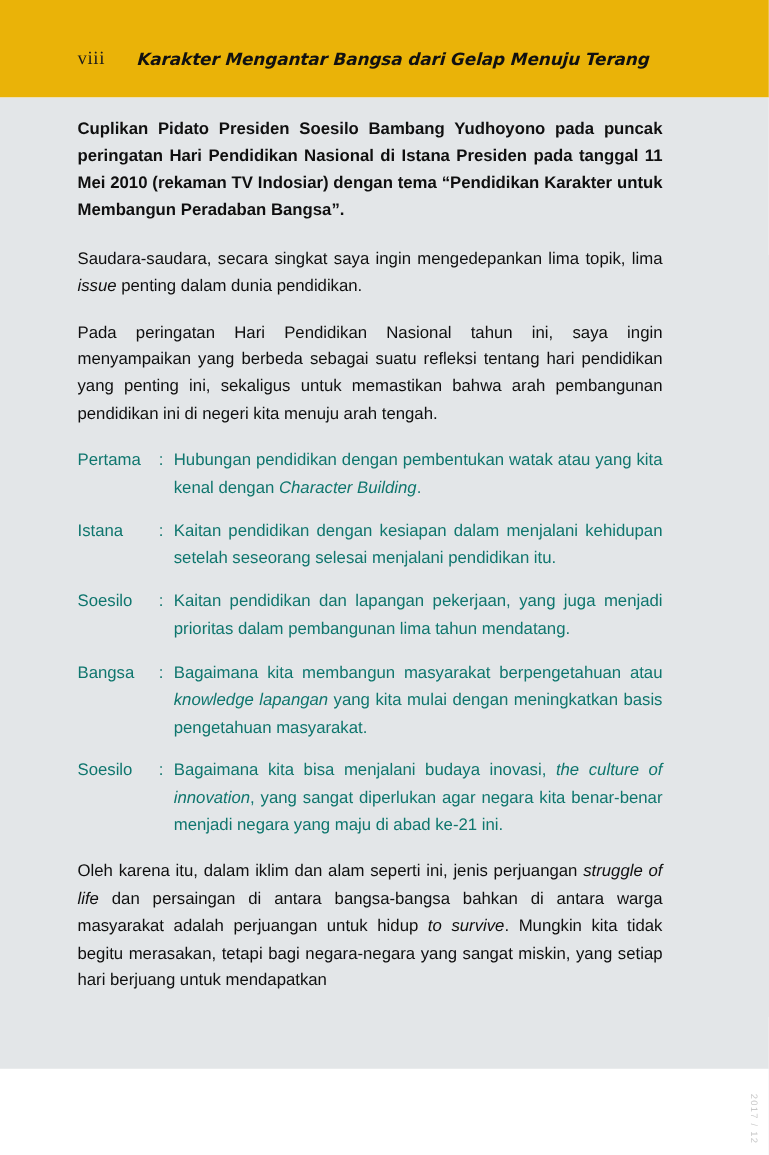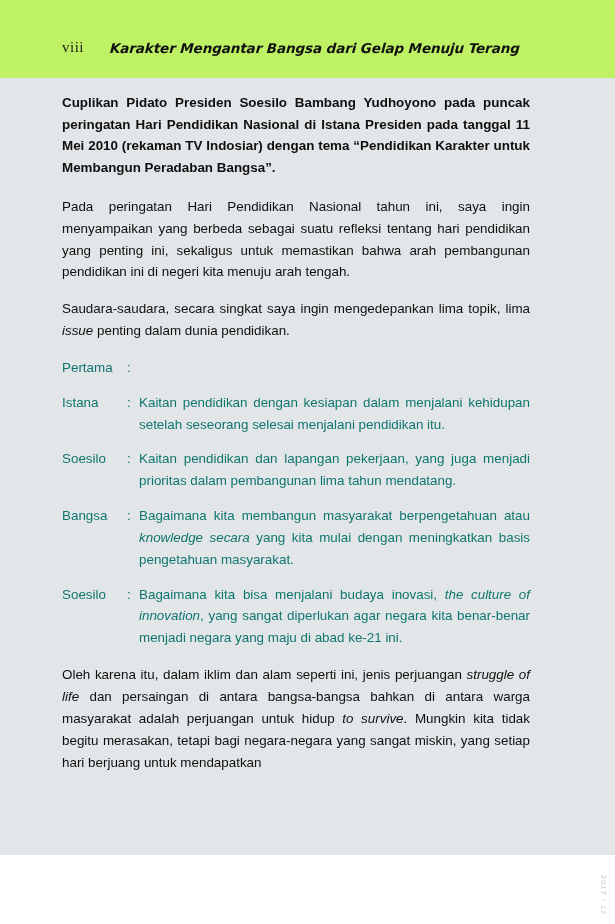--- a/index.html
+++ b/index.html
@@ -15,21 +15,21 @@
     position: relative;
   }
 
   
   .page-header {
     position: absolute;
     top: 0;
     left: 0;
     width: 615px;
     height: 78px;
-    background: #bef264;
+    background: #eab308;
     display: flex;
     align-items: flex-end;
     box-sizing: border-box;
     padding-left: 62px;
     padding-bottom: 22px;
   }
   .folio {
     font-family: "Liberation Serif", serif;
     font-size: 15px;
     color: #1b1b1b;
@@ -137,47 +137,48 @@
 <div class="page-header">
   <span class="folio">viii</span>
   <span class="running-title">Karakter Mengantar Bangsa dari Gelap Menuju Terang</span>
 </div>
 
 <div class="content-band">
   <div class="text-column">
 
     <p class="lead"><span>Cuplikan Pidato Presiden Soesilo Bambang Yudhoyono pada puncak peringatan Hari Pendidikan Nasional di Istana Presiden pada tanggal 11 Mei 2010 (rekaman TV Indosiar) dengan tema </span><span>“Pendidikan Karakter untuk Membangun Peradaban Bangsa”.</span></p>
 
+    <p><span>Saudara-saudara, secara singkat saya ingin mengedepankan lima topik, lima </span><i>issue</i><span> penting dalam dunia pendidikan.</span></p>
+
     <p>Pada peringatan Hari Pendidikan Nasional tahun ini, saya ingin menyampaikan yang berbeda sebagai suatu refleksi tentang hari pendidikan yang penting ini, sekaligus untuk memastikan bahwa arah pembangunan pendidikan ini di negeri kita menuju arah tengah.</p>
-
-    <p><span>Saudara-saudara, secara singkat saya ingin mengedepankan lima topik, lima </span><i>issue</i><span> penting dalam dunia pendidikan.</span></p>
 
     <div class="topic-list">
 
       <div class="topic-row">
         <span class="topic-label">Pertama</span>
         <span class="topic-colon">:</span>
+        <span class="topic-body"><span>Hubungan pendidikan dengan pembentukan watak atau yang kita kenal dengan </span><i>Character Building</i><span>.</span></span>
       </div>
 
       <div class="topic-row">
         <span class="topic-label">Istana</span>
         <span class="topic-colon">:</span>
         <span class="topic-body"><span>Kaitan pendidikan dengan kesiapan dalam menjalani kehidupan setelah seseorang selesai menjalani pendidikan itu.</span><i></i><span></span></span>
       </div>
 
       <div class="topic-row">
         <span class="topic-label">Soesilo</span>
         <span class="topic-colon">:</span>
         <span class="topic-body"><span>Kaitan pendidikan dan lapangan pekerjaan, yang juga menjadi prioritas dalam pembangunan lima tahun mendatang.</span><i></i><span></span></span>
       </div>
 
       <div class="topic-row">
         <span class="topic-label">Bangsa</span>
         <span class="topic-colon">:</span>
-        <span class="topic-body"><span>Bagaimana kita membangun masyarakat berpengetahuan atau </span><i>knowledge secara</i><span> yang kita mulai dengan meningkatkan basis pengetahuan masyarakat.</span></span>
+        <span class="topic-body"><span>Bagaimana kita membangun masyarakat berpengetahuan atau </span><i>knowledge lapangan</i><span> yang kita mulai dengan meningkatkan basis pengetahuan masyarakat.</span></span>
       </div>
 
       <div class="topic-row">
         <span class="topic-label">Soesilo</span>
         <span class="topic-colon">:</span>
         <span class="topic-body"><span>Bagaimana kita bisa menjalani budaya inovasi, </span><i>the culture of innovation</i><span>, yang sangat diperlukan agar negara kita benar-benar menjadi negara yang maju di abad ke-21 ini.</span></span>
       </div>
 
     </div>
 

